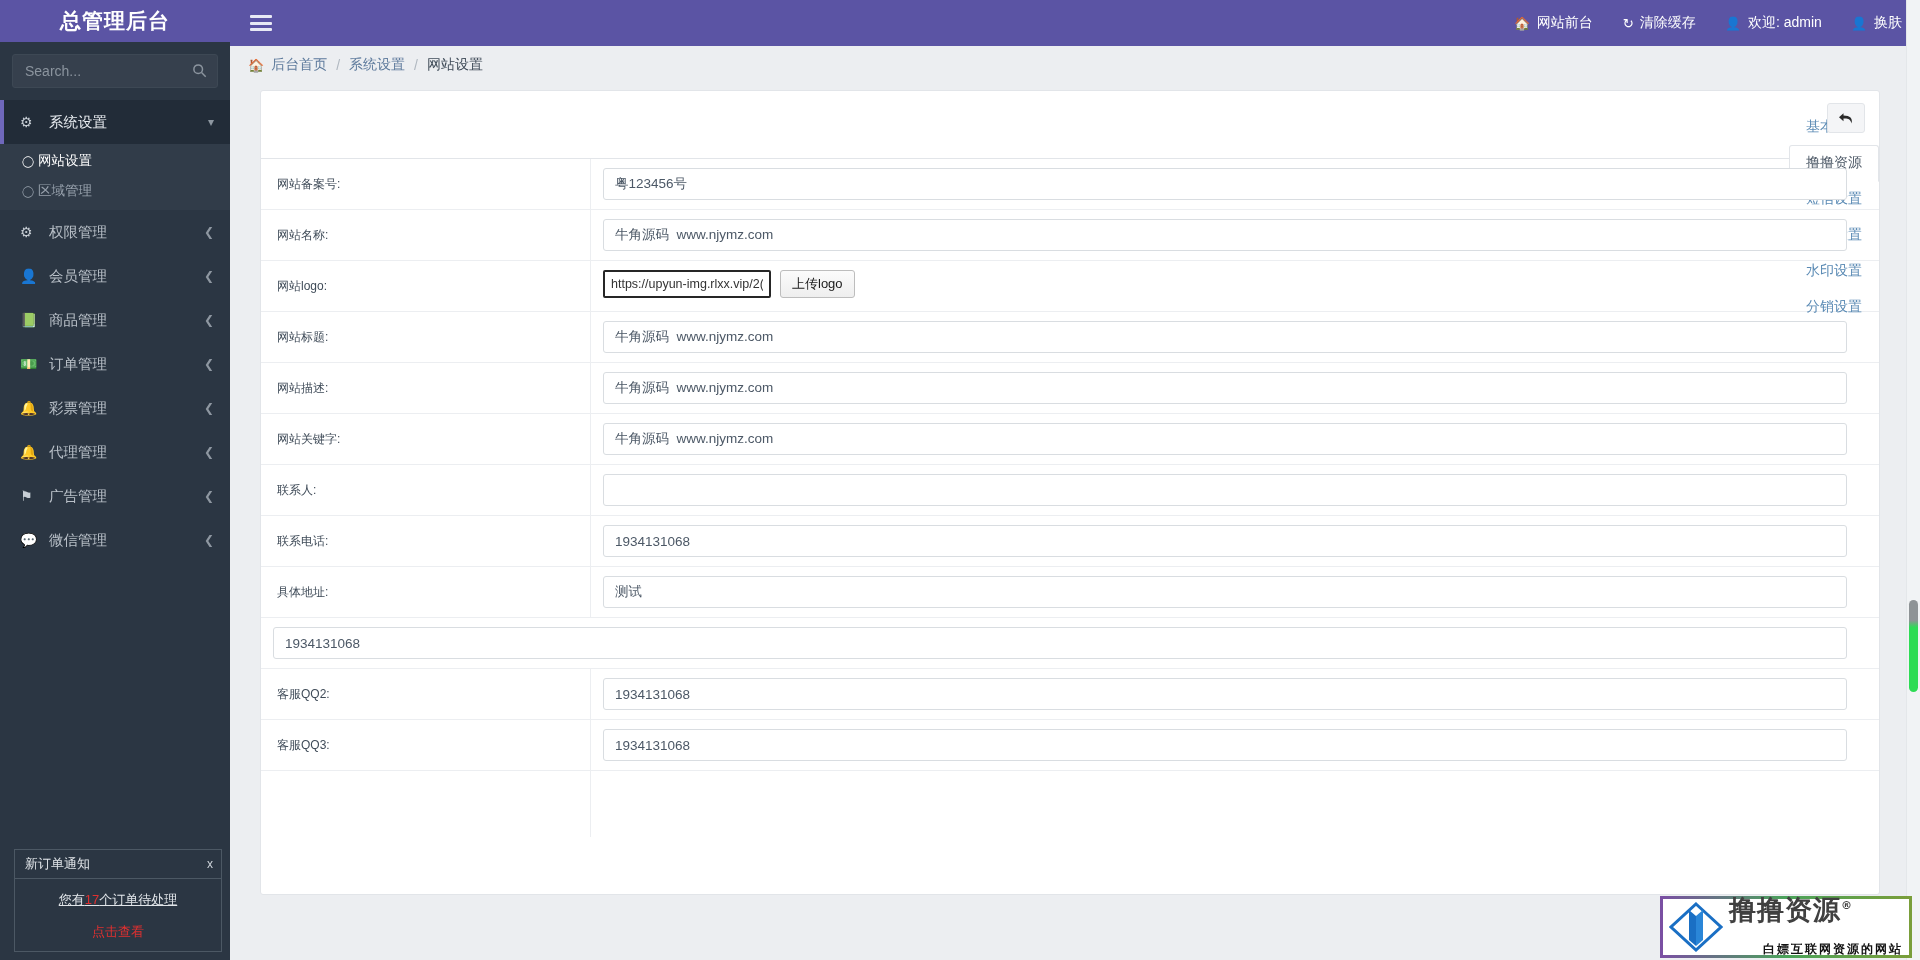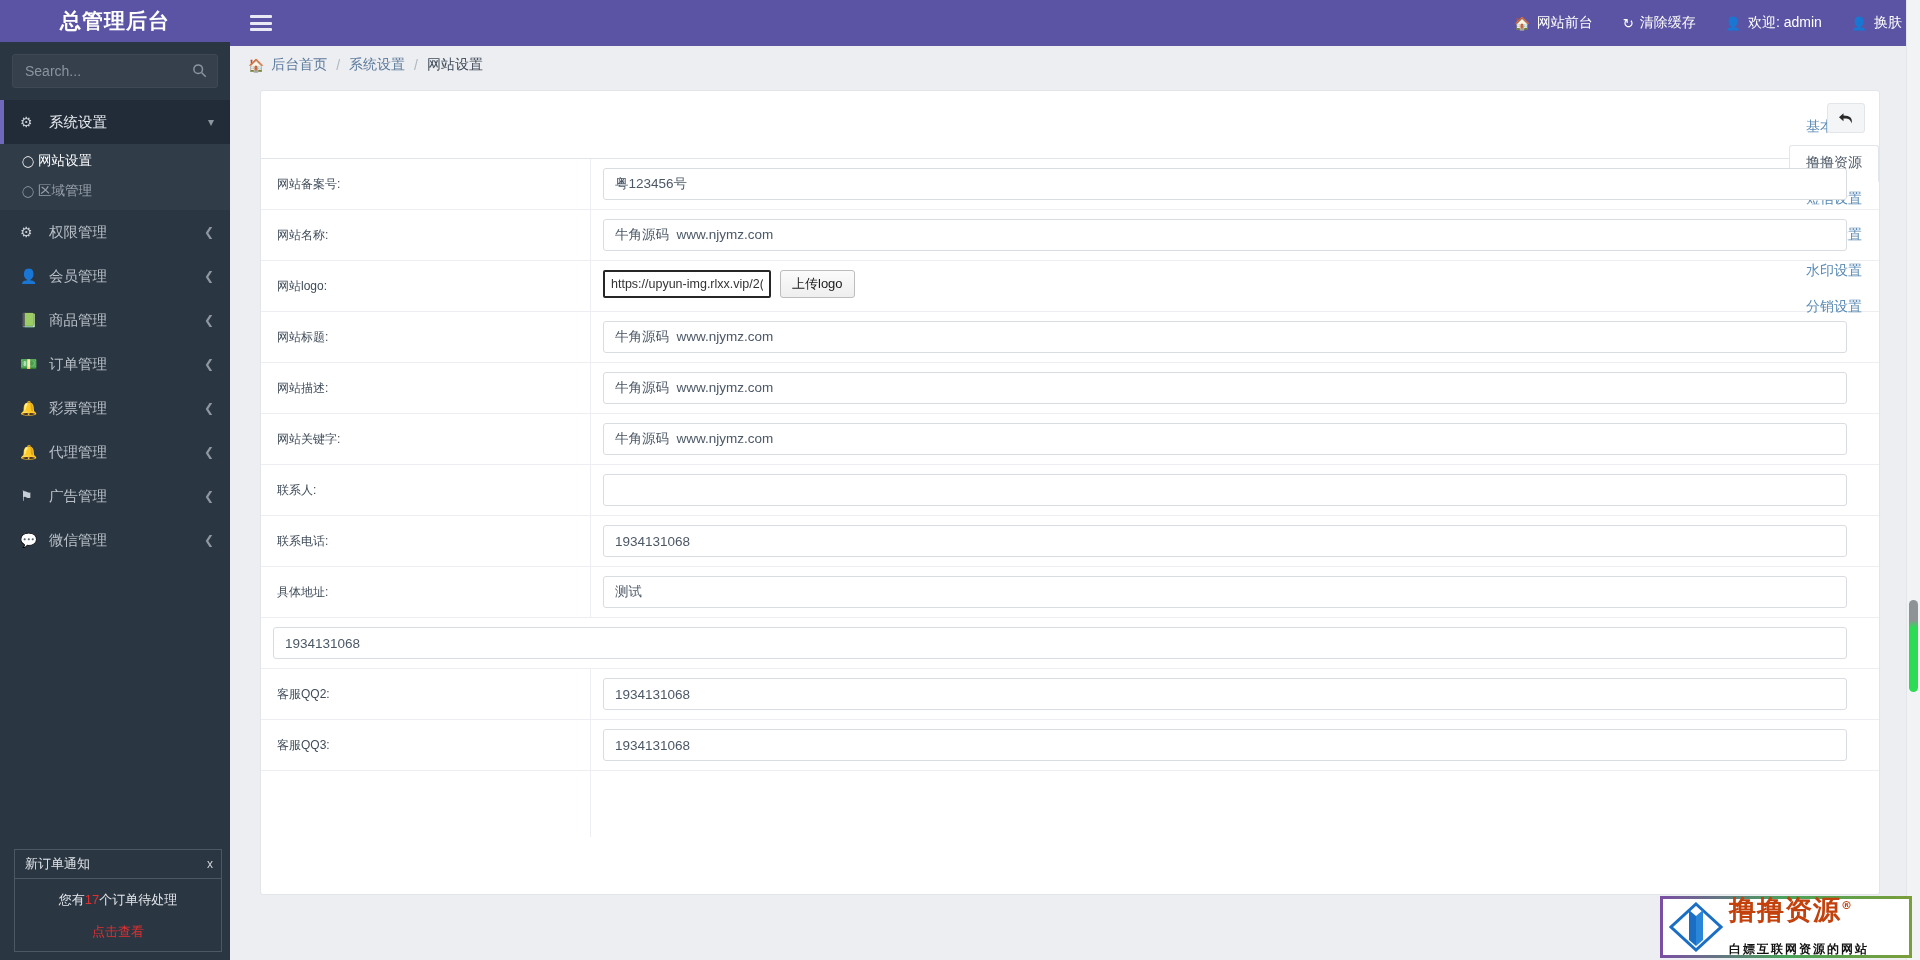--- a/index.html
+++ b/index.html
@@ -83,21 +83,21 @@
     background: #2b3643;
     font-size: 13px;
   }
   .notify-head {
     display: flex; align-items: center; justify-content: space-between;
     padding: 5px 8px 5px 10px;
     border-bottom: 1px solid #4c5864;
     color: #e2e6ea;
   }
   .notify-close { color: #cfd5db; font-size: 12px; cursor: pointer; }
-  .notify-body { padding: 12px 8px 6px 8px; text-align: center; color: #e2e6ea; }
+  .notify-body { padding: 12px 8px 6px 8px; text-align: center; color: #e2e6ea; text-decoration: underline; }
   .notify-count { color: #e03030; }
   .notify-link {
     display: block; text-align: center; padding: 8px 0 10px 0;
     color: #e03030; font-size: 13px; cursor: pointer;
   }
 
   
   .topbar {
     position: absolute; left: 230px; top: 0;
     width: 1690px; height: 46px; background: #5b54a4;
@@ -240,28 +240,28 @@
     border-image: linear-gradient(90deg,#7a4fa3,#4aa35a,#7a9e3a) 1;
     background: #ffffff;
     display: flex; align-items: center; padding: 3px 6px;
   }
   .wm-mark {
     width: 54px; height: 50px; flex: none;
     position: relative; margin-right: 6px;
   }
   .wm-text { flex: 1; }
   .wm-title {
-    font-size: 27px; font-weight: bold; color: #c2410c;
+    font-size: 27px; font-weight: bold; color: #404040;
     letter-spacing: 1px; line-height: 1; position: relative;
     font-family: "DejaVu Sans", sans-serif;
   }
   .wm-reg { font-size: 11px; vertical-align: super; }
   .wm-sub {
     font-size: 12px; font-weight: bold; color: #111;
-    letter-spacing: 2px; margin-top: 18px; text-align: left;
+    letter-spacing: 2px; margin-top: 18px; text-align: right;
   }
 </style>
 </head>
 <body>
 
 <div id="app">
 
   <div class="sidebar">
 
     <div class="brand">

